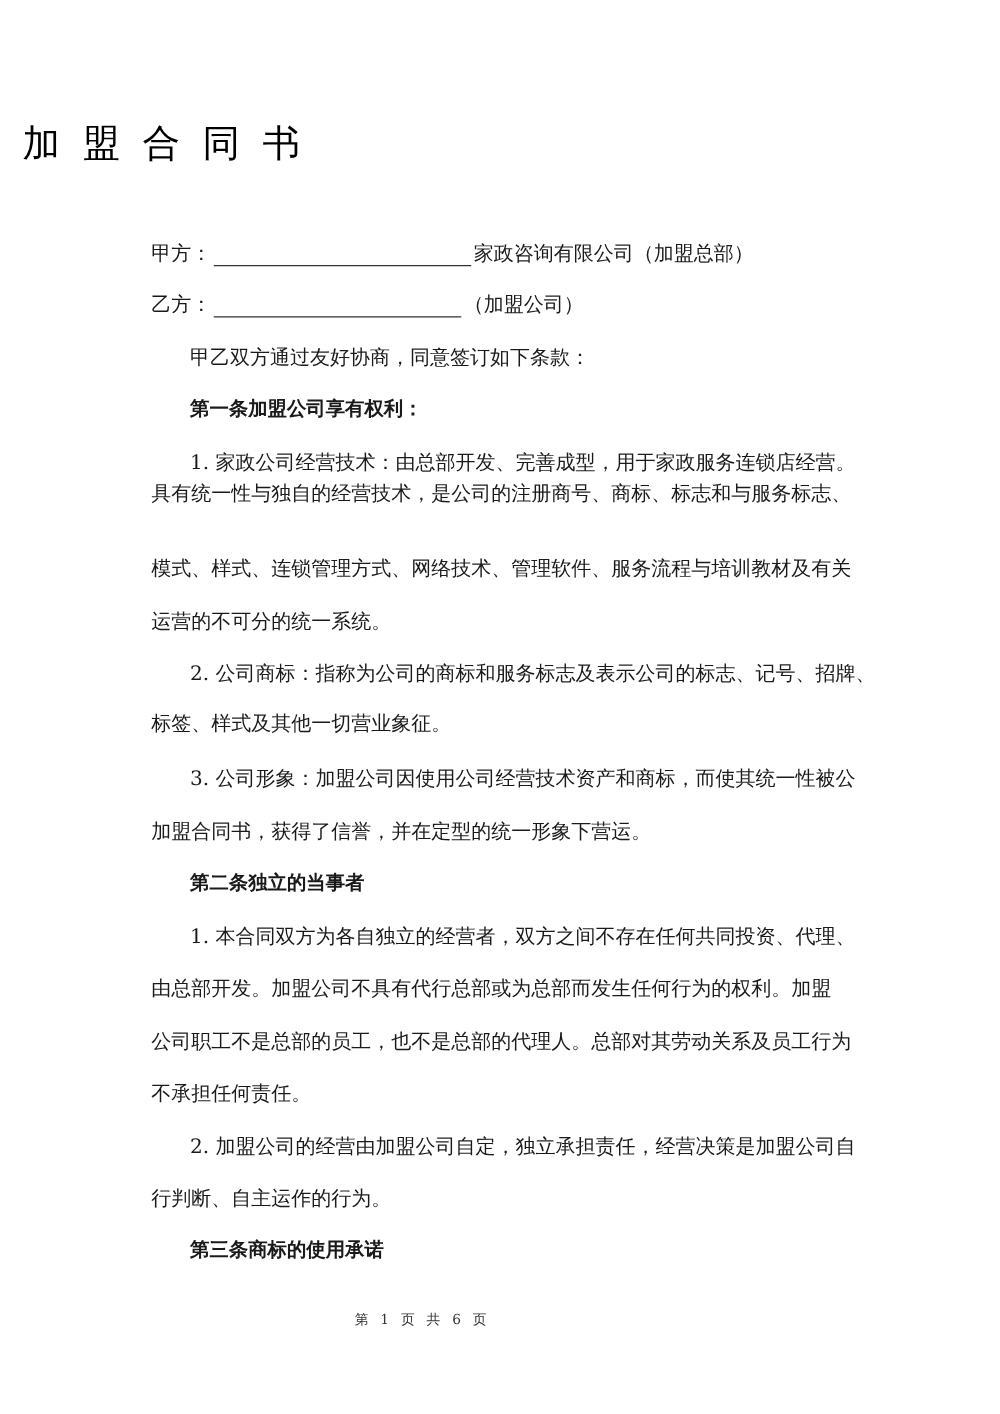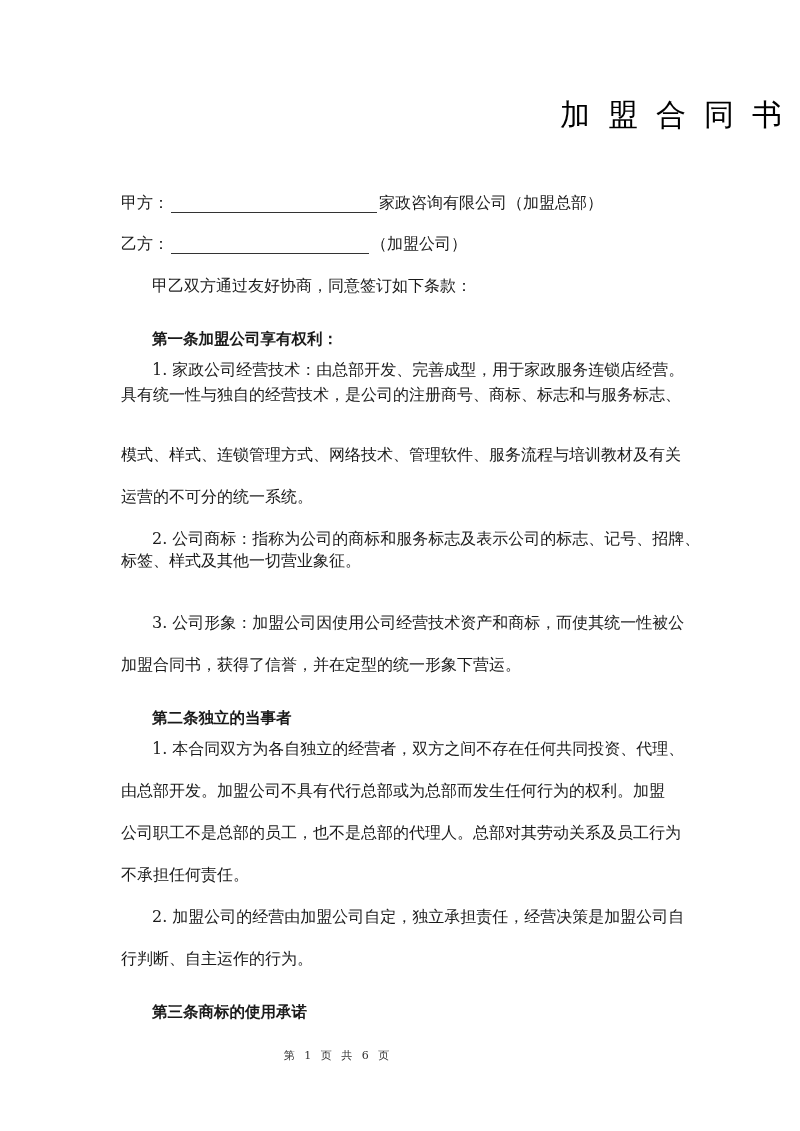--- a/index.html
+++ b/index.html
@@ -1,23 +1,23 @@
 <!DOCTYPE html>
 <html><head>
   <meta charset="utf-8">
   <style>
     html, body { margin: 0; padding: 0; background: #ffffff; }
     body { width: 800px; height: 1131px; position: relative; overflow: hidden;
            font-family: "DejaVu Serif", "Liberation Serif", serif; color: #1a1a1a; }
-    .title { position: absolute; left: 0; width: 800px; top: 95px; text-align: right;
+    .title { position: absolute; left: 0; width: 800px; top: 95px; text-align: left;
              font-family: "DejaVu Sans", "Liberation Sans", sans-serif; font-size: 30px;
              letter-spacing: 18px; padding-left: 18px; box-sizing: border-box; color: #000; }
     .line { position: absolute; left: 121px; font-size: 16px; white-space: nowrap; line-height: 20px; }
     .indent { left: 152px; }
-    .bold { font-weight: bold; font-family: Liberation Mono, monospace; font-size: 15.5px; margin-top: 12px; }
+    .bold { font-weight: bold; font-family: Liberation Sans, sans-serif; font-size: 15.5px; }
     .blank { display: inline-block; border-bottom: 1px solid #333; height: 16px; vertical-align: bottom; margin: 0 2px; }
     .footer { position: absolute; left: 0; width: 676px; top: 1048px; text-align: center; font-size: 11px; letter-spacing: 3px; color: #333; }
   </style>
 </head>
 <body>
 
 <div class="title">加盟合同书</div>
 
 <div class="line" style="top:193px">
   <span>甲方：</span><span class="blank" style="width:206px"></span><span>家政咨询有限公司（加盟总部）</span>
@@ -29,21 +29,21 @@
 <div class="line indent" style="top:276px">甲乙双方通过友好协商，同意签订如下条款：</div>
 
 <div class="line indent bold" style="top:318px">第一条加盟公司享有权利：</div>
 
 <div class="line indent" style="top:360px">1. 家政公司经营技术：由总部开发、完善成型，用于家政服务连锁店经营。</div>
 <div class="line" style="top:385px">具有统一性与独自的经营技术，是公司的注册商号、商标、标志和与服务标志、</div>
 <div class="line" style="top:445px">模式、样式、连锁管理方式、网络技术、管理软件、服务流程与培训教材及有关</div>
 <div class="line" style="top:487px">运营的不可分的统一系统。</div>
 
 <div class="line indent" style="top:529px">2. 公司商标：指称为公司的商标和服务标志及表示公司的标志、记号、招牌、</div>
-<div class="line" style="top:551px">标签、样式及其他一切营业象征。</div>
+<div class="line" style="top:569px">标签、样式及其他一切营业象征。</div>
 
 <div class="line indent" style="top:613px">3. 公司形象：加盟公司因使用公司经营技术资产和商标，而使其统一性被公</div>
 <div class="line" style="top:655px">加盟合同书，获得了信誉，并在定型的统一形象下营运。</div>
 
 <div class="line indent bold" style="top:697px">第二条独立的当事者</div>
 
 <div class="line indent" style="top:739px">1. 本合同双方为各自独立的经营者，双方之间不存在任何共同投资、代理、</div>
 <div class="line" style="top:781px">由总部开发。加盟公司不具有代行总部或为总部而发生任何行为的权利。加盟</div>
 <div class="line" style="top:823px">公司职工不是总部的员工，也不是总部的代理人。总部对其劳动关系及员工行为</div>
 <div class="line" style="top:865px">不承担任何责任。</div>

